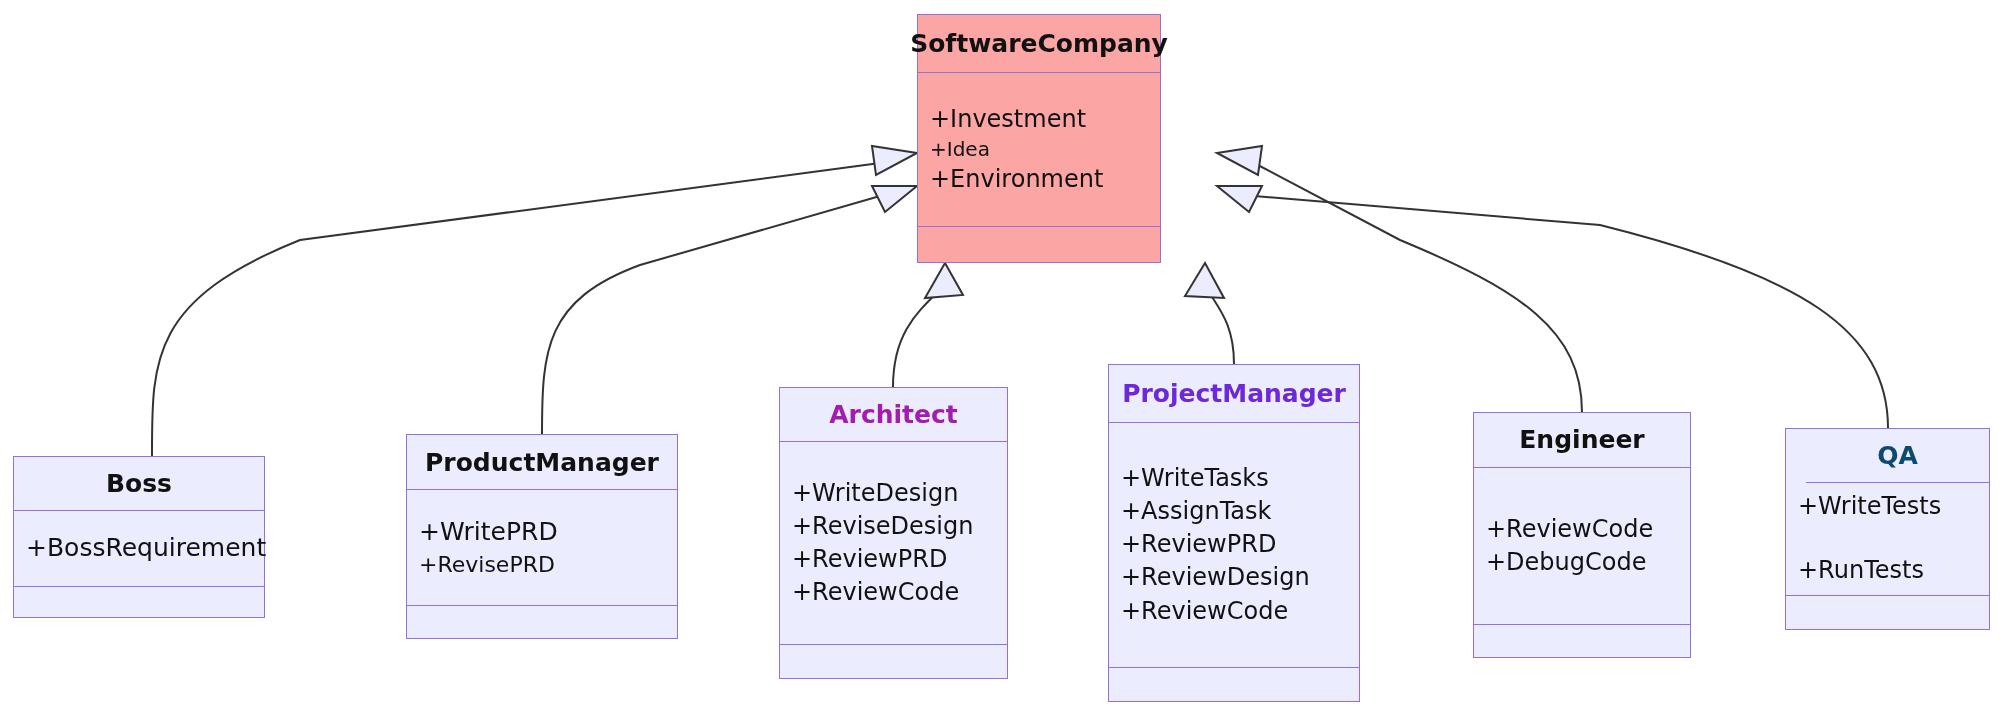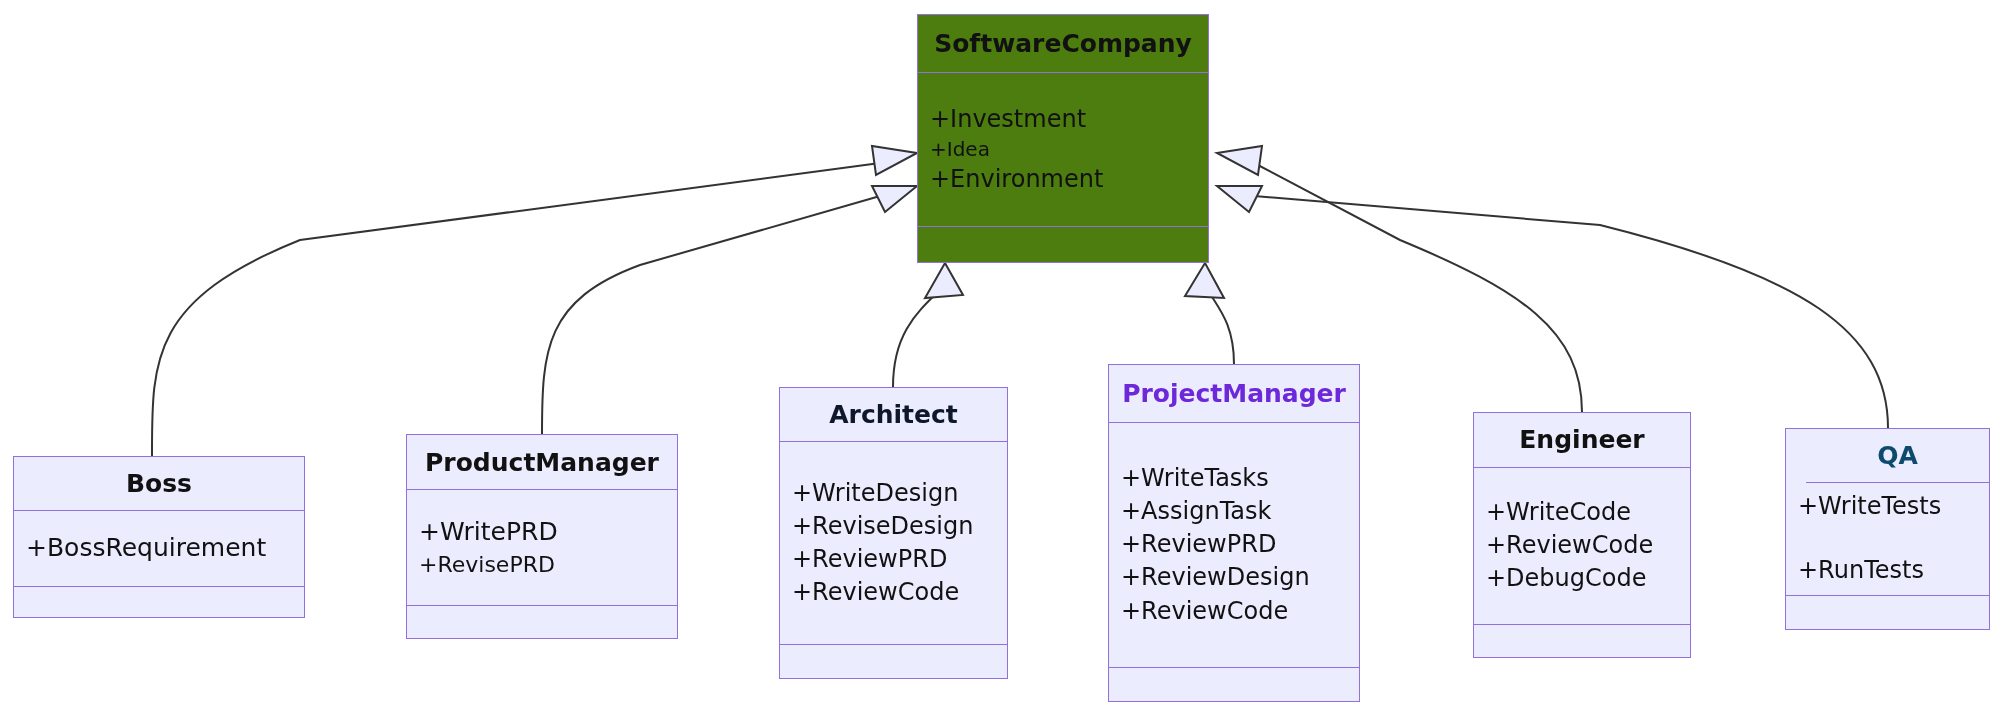--- a/index.html
+++ b/index.html
@@ -30,46 +30,46 @@
       <path d="M 1888 428 C 1888 330 1800 275 1600 225 L 1254 196" fill="none" stroke="#333333" stroke-width="2"></path>
       <polygon points="917,153 872,146 876,175" fill="#ECECFF" stroke="#333333" stroke-width="2" stroke-linejoin="miter"></polygon>
       <polygon points="917,186 872,186 885,212" fill="#ECECFF" stroke="#333333" stroke-width="2" stroke-linejoin="miter"></polygon>
       <polygon points="945,263 925,298 963,295" fill="#ECECFF" stroke="#333333" stroke-width="2" stroke-linejoin="miter"></polygon>
       <polygon points="1205,263 1185,296 1224,298" fill="#ECECFF" stroke="#333333" stroke-width="2" stroke-linejoin="miter"></polygon>
       <polygon points="1217,153 1262,146 1258,175" fill="#ECECFF" stroke="#333333" stroke-width="2" stroke-linejoin="miter"></polygon>
       <polygon points="1217,186 1262,186 1249,212" fill="#ECECFF" stroke="#333333" stroke-width="2" stroke-linejoin="miter"></polygon>
     </svg>
 
   <div id="nodes">
-      <div class="uml-class" style="left: 917px; top: 14px; width: 292px; height: 249px; border-color: rgb(147, 112, 219); background: #4d7c0f;">
+      <div class="uml-class" style="left: 917px; top: 14px; width: 244px; height: 249px; border-color: rgb(147, 112, 219); background: #fca5a5;">
         <div class="uml-title" style="height: 62px; font-size: 25px; border-bottom-color: rgb(147, 112, 219); color: rgb(17, 17, 17);">SoftwareCompany</div>
         <div class="uml-attrs" style="height: 152px; border-bottom-color: rgb(147, 112, 219);">
           <div class="uml-attr" style="font-size: 24px; color: rgb(17, 17, 17);">+Investment</div>
           <div class="uml-attr" style="font-size: 20px; color: rgb(17, 17, 17);">+Idea</div>
           <div class="uml-attr" style="font-size: 24px; color: rgb(17, 17, 17);">+Environment</div>
         </div>
         <div class="uml-methods" style="height: 35px;"></div>
       </div>
-      <div class="uml-class" style="left: 13px; top: 456px; width: 292px; height: 162px; border-color: rgb(147, 112, 219); background: rgb(236, 236, 255);">
+      <div class="uml-class" style="left: 13px; top: 456px; width: 252px; height: 162px; border-color: rgb(147, 112, 219); background: rgb(236, 236, 255);">
         <div class="uml-title" style="height: 60px; font-size: 25px; border-bottom-color: rgb(147, 112, 219); color: rgb(17, 17, 17);">Boss</div>
         <div class="uml-attrs" style="height: 72px; border-bottom-color: rgb(147, 112, 219);">
           <div class="uml-attr" style="font-size: 25px; color: rgb(17, 17, 17);">+BossRequirement</div>
         </div>
         <div class="uml-methods" style="height: 30px;"></div>
       </div>
       <div class="uml-class" style="left: 406px; top: 434px; width: 272px; height: 205px; border-color: rgb(147, 112, 219); background: rgb(236, 236, 255);">
         <div class="uml-title" style="height: 60px; font-size: 25px; border-bottom-color: rgb(147, 112, 219); color: rgb(17, 17, 17);">ProductManager</div>
         <div class="uml-attrs" style="height: 113px; border-bottom-color: rgb(147, 112, 219);">
           <div class="uml-attr" style="font-size: 25px; color: rgb(17, 17, 17);">+WritePRD</div>
           <div class="uml-attr" style="font-size: 22px; color: rgb(17, 17, 17);">+RevisePRD</div>
         </div>
         <div class="uml-methods" style="height: 32px;"></div>
       </div>
       <div class="uml-class" style="left: 779px; top: 387px; width: 229px; height: 292px; border-color: rgb(147, 112, 219); background: rgb(236, 236, 255);">
-        <div class="uml-title" style="height: 57px; font-size: 25px; border-bottom-color: rgb(147, 112, 219); color: #0f172a;">Architect</div>
+        <div class="uml-title" style="height: 57px; font-size: 25px; border-bottom-color: rgb(147, 112, 219); color: #a21caf;">Architect</div>
         <div class="uml-attrs" style="height: 202px; border-bottom-color: rgb(147, 112, 219);">
           <div class="uml-attr" style="font-size: 24px; color: rgb(17, 17, 17);">+WriteDesign</div>
           <div class="uml-attr" style="font-size: 24px; color: rgb(17, 17, 17);">+ReviseDesign</div>
           <div class="uml-attr" style="font-size: 24px; color: rgb(17, 17, 17);">+ReviewPRD</div>
           <div class="uml-attr" style="font-size: 24px; color: rgb(17, 17, 17);">+ReviewCode</div>
         </div>
         <div class="uml-methods" style="height: 33px;"></div>
       </div>
       <div class="uml-class" style="left: 1108px; top: 364px; width: 252px; height: 338px; border-color: rgb(147, 112, 219); background: rgb(236, 236, 255);">
         <div class="uml-title" style="height: 60px; font-size: 25px; border-bottom-color: rgb(147, 112, 219); color: #6d28d9;">ProjectManager</div>
@@ -78,21 +78,20 @@
           <div class="uml-attr" style="font-size: 24px; color: rgb(17, 17, 17);">+AssignTask</div>
           <div class="uml-attr" style="font-size: 24px; color: rgb(17, 17, 17);">+ReviewPRD</div>
           <div class="uml-attr" style="font-size: 24px; color: rgb(17, 17, 17);">+ReviewDesign</div>
           <div class="uml-attr" style="font-size: 24px; color: rgb(17, 17, 17);">+ReviewCode</div>
         </div>
         <div class="uml-methods" style="height: 33px;"></div>
       </div>
       <div class="uml-class" style="left: 1473px; top: 412px; width: 218px; height: 246px; border-color: rgb(147, 112, 219); background: rgb(236, 236, 255);">
         <div class="uml-title" style="height: 58px; font-size: 25px; border-bottom-color: rgb(147, 112, 219); color: rgb(17, 17, 17);">Engineer</div>
         <div class="uml-attrs" style="height: 156px; border-bottom-color: rgb(147, 112, 219);">
-          <div class="uml-attr" style="font-size: 24px; color: rgb(17, 17, 17);">+WriteCode</div>
           <div class="uml-attr" style="font-size: 24px; color: rgb(17, 17, 17);">+ReviewCode</div>
           <div class="uml-attr" style="font-size: 24px; color: rgb(17, 17, 17);">+DebugCode</div>
         </div>
         <div class="uml-methods" style="height: 32px;"></div>
       </div>
       <div class="uml-class" style="left: 1785px; top: 428px; width: 205px; height: 202px; border-color: rgb(147, 112, 219); background: rgb(236, 236, 255);">
         <div class="uml-title" style="height: 58px; font-size: 25px; border-bottom-color: rgb(147, 112, 219); color: #0c4a6e; margin-left: 20px;">QA</div>
         <div class="uml-attrs" style="height: 111px; border-bottom-color: rgb(147, 112, 219); gap: 31px;">
           <div class="uml-attr" style="font-size: 24px; color: rgb(17, 17, 17);">+WriteTests</div>
           <div class="uml-attr" style="font-size: 24px; color: rgb(17, 17, 17);">+RunTests</div>

